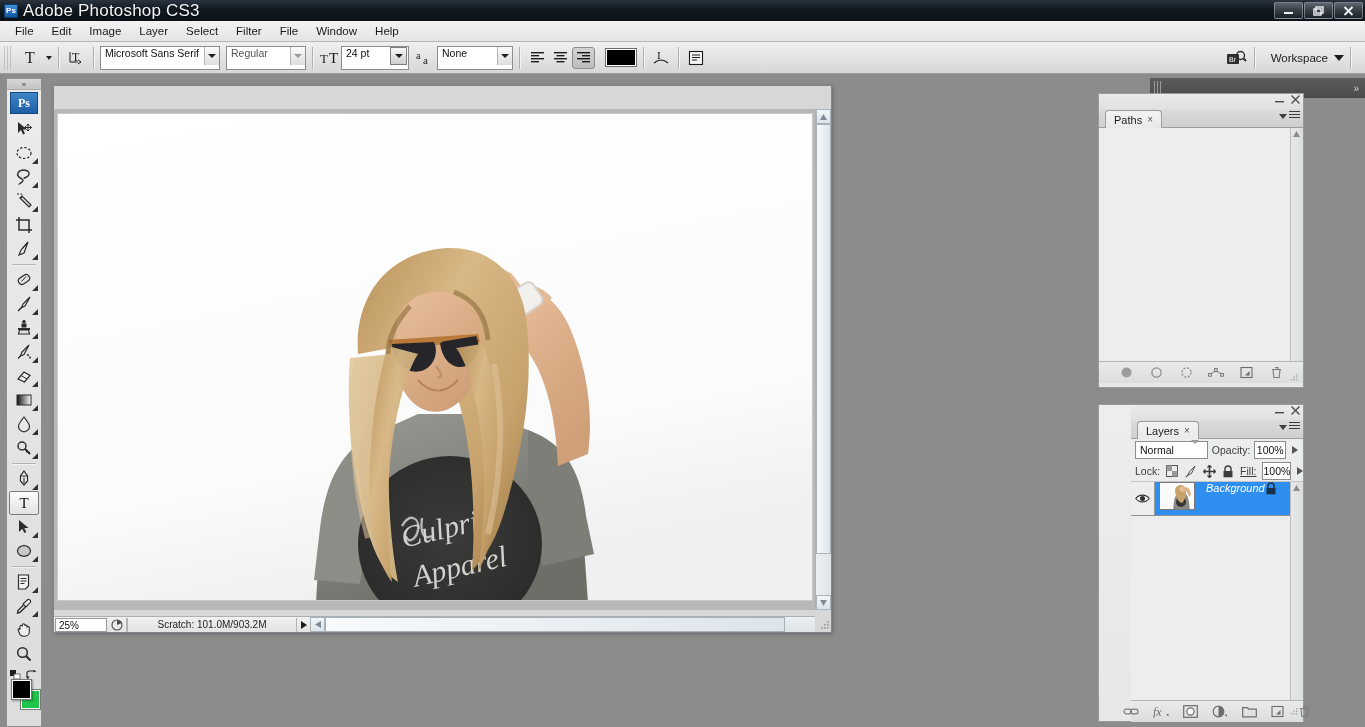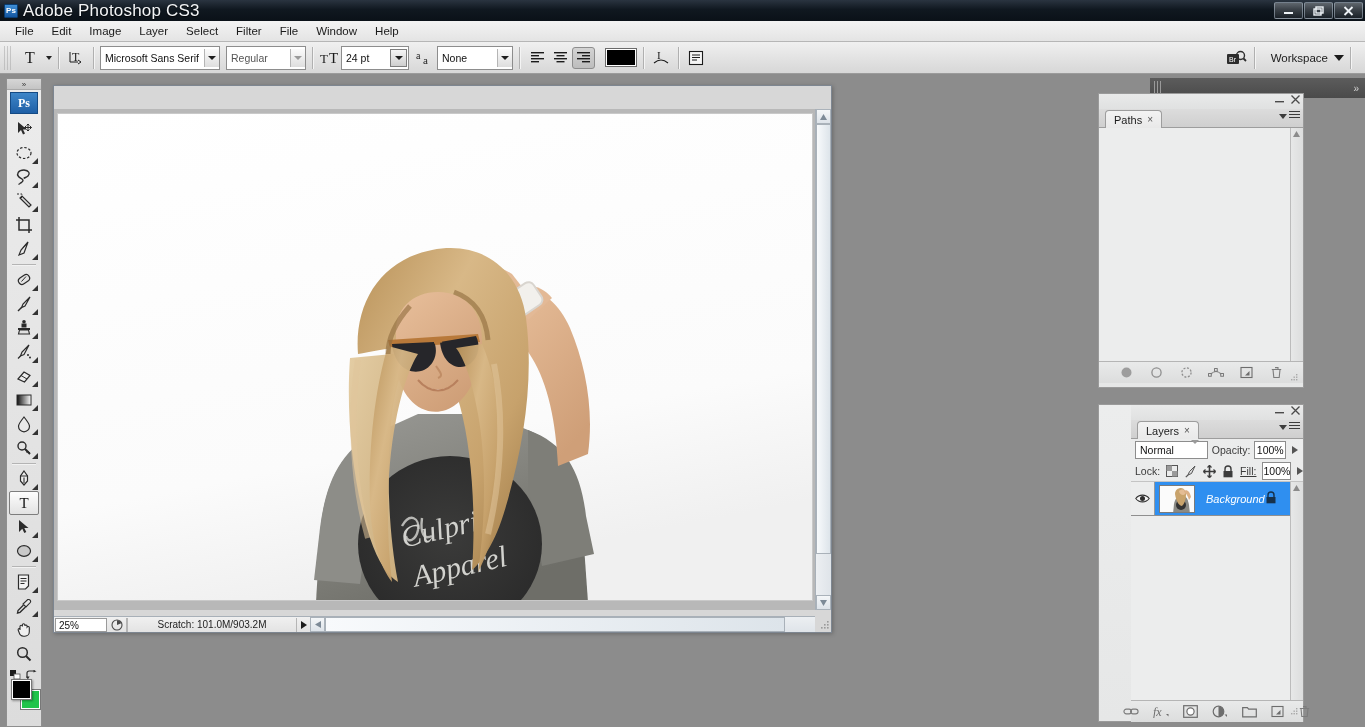--- a/index.html
+++ b/index.html
@@ -60,21 +60,21 @@
     width:30px;height:24px;display:flex;align-items:center;justify-content:center;
     font-family:"Liberation Serif",serif;font-size:16px;color:#1b1b1b;
   }
   .ob-caret{ width:0;height:0;border-left:3.5px solid transparent;border-right:3.5px solid transparent;
      border-top:4px solid #222; margin-left:1px; }
   .ob-sep{ width:1px;height:22px;background:#b0b0b0;margin:0 6px;
      box-shadow:1px 0 0 #f4f4f4; }
   .ob-icon{ width:22px;height:22px;display:flex;align-items:center;justify-content:center; }
   .combo{
     height:24px;background:#fff;border:1px solid #8d8d8d;
-    display:flex;align-items:center;font-size:10.5px;color:#111;
+    display:flex;font-size:10.5px;color:#111;
     padding-left:4px; position:relative;
   }
   .combo .cb-arrow{
      width:15px;height:18px;margin-left:auto;
      display:flex;align-items:center;justify-content:center;
      background:linear-gradient(to bottom,#fbfbfb,#dedede);
      border-left:1px solid #b5b5b5;
   }
   .combo.disabled{ color:#555; }
   .combo.disabled .cb-arrow{ color:#999; }
@@ -217,21 +217,21 @@
      display:flex;align-items:center;padding-left:4px;font-size:10.5px;color:#111;}
   .lbl{ font-size:10.5px;color:#3b3b3b; }
   .num-field{ width:42px;height:18px;background:#fff;border:1px solid #8d8d8d;
      font-size:10.5px;color:#111;text-align:center;line-height:16px;}
   .num-arrow{ width:12px;height:18px;display:flex;align-items:center;justify-content:center;
      font-size:8px;color:#444; }
   .row-lock{ height:21px;display:flex;align-items:center;padding:0 4px;gap:6px;
      border-bottom:1px solid #c4c4c4; }
   .lock-ico{ width:14px;height:14px;display:flex;align-items:center;justify-content:center;}
 
-  .layer-row{ height:34px;display:flex;align-items:center;
+  .layer-row{ height:34px;display:flex;
      background:#2f8ff0;color:#fff;border-bottom:1px solid #8f8f8f; }
   .eye-cell{ width:24px;height:100%;display:flex;align-items:center;justify-content:center;
      background:#eceded;border-right:1px solid #9a9a9a;}
   .layer-thumb{ width:36px;height:28px;background:#fff;border:1px solid #7a7a7a;margin-left:4px;
      overflow:hidden;position:relative;}
   .layer-name{ margin-left:11px;font-size:11px;font-style:italic;color:#fff; }
   .lock-badge{ margin-left:auto;margin-right:26px; }
 </style>
 </head>
 <body>

